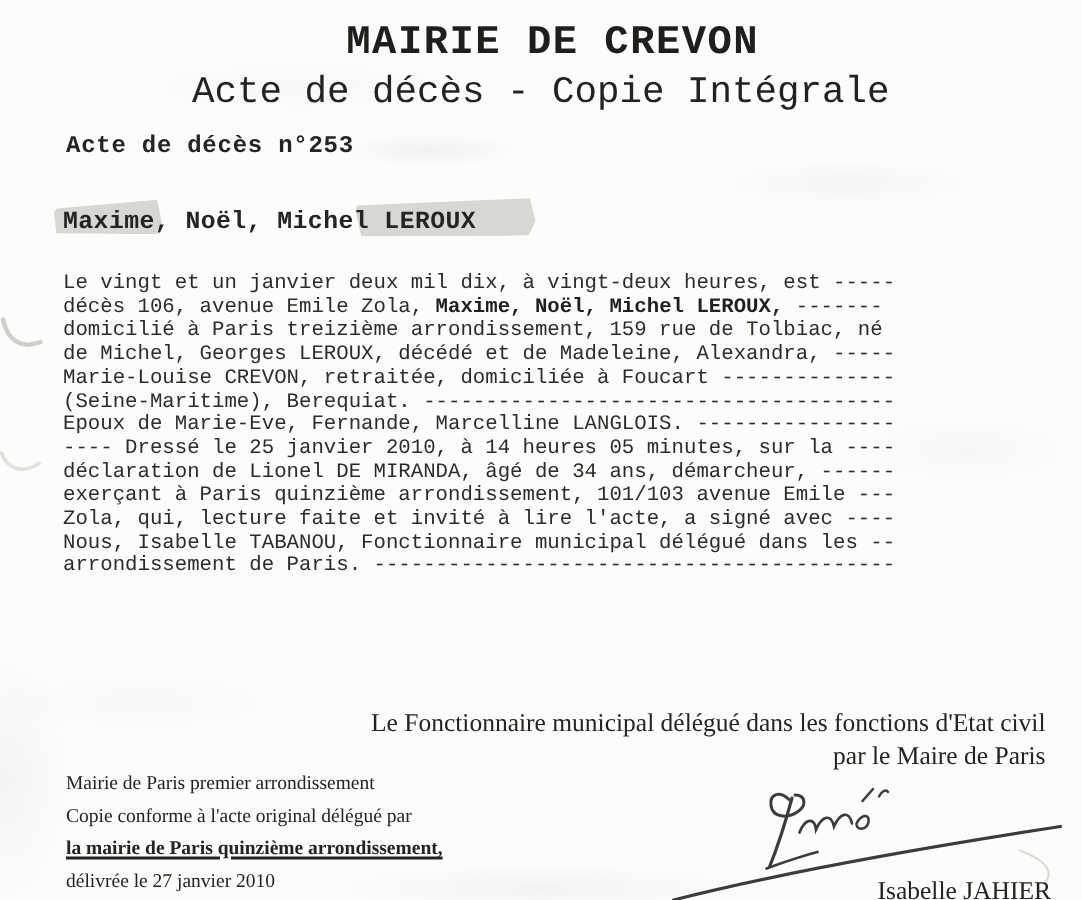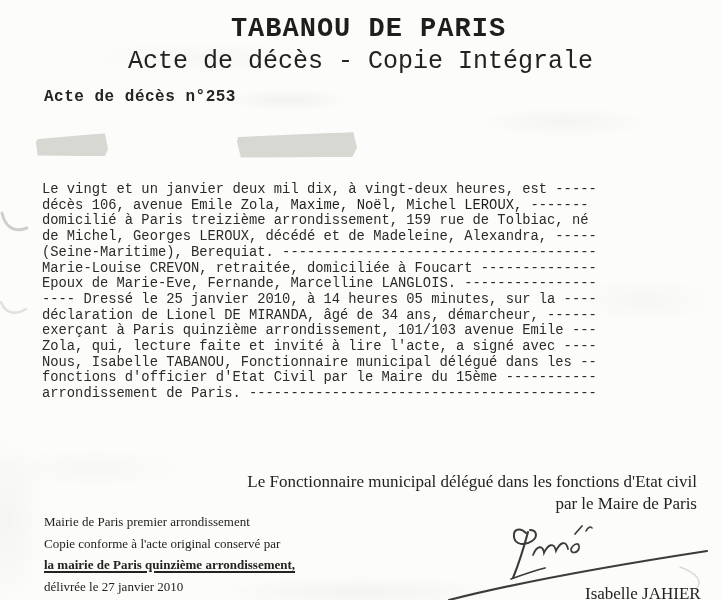--- a/index.html
+++ b/index.html
@@ -58,21 +58,21 @@
     left:237px;top:133px;width:120px;height:25px;
     transform:rotate(-1deg);
     clip-path:polygon(1% 12%,97% 0%,100% 62%,96% 100%,3% 94%,0% 28%);
   }
   .body-text{
     position:absolute;top:182px;left:42px;width:640px;
     font-size:13.8px;line-height:15.7px;
     color:#2b2b29;
   }
   .body-text .bline{white-space:pre;}
-  .body-text b{font-weight:normal;color:#1f1f1d;}
+  .body-text b{font-weight:bold;color:#1f1f1d;}
 
   .footer-right{
     position:absolute;top:471px;right:24px;width:460px;
     text-align:right;
     font-size:17px;line-height:21.5px;color:#242321;
   }
   .footer-left{
     position:absolute;top:511px;left:44px;width:340px;
     font-size:13px;line-height:21.6px;color:#242321;
   }
@@ -90,54 +90,54 @@
     font-size:17px;color:#242321;white-space:nowrap;
   }
   .curl-artifact{position:absolute;left:0;top:205px;}
   .curl-artifact-2{position:absolute;left:0;top:296px;}
 </style>
 </head>
 <body>
 
 <div class="page">
 
-  <div class="title mono">TABANOU DE PARIS</div>
+  <div class="title mono">MAIRIE DE CREVON</div>
   <div class="subtitle mono">Acte de décès - Copie Intégrale</div>
 
   <div class="act-number mono">Acte de décès n°253</div>
 
   <div class="hl hl-1"></div>
   <div class="hl hl-2"></div>
 
+  <div class="name-line mono">Maxime, Noël, Michel LEROUX</div>
 
   <div class="body-text mono">
     <div class="bline">Le vingt et un janvier deux mil dix, à vingt-deux heures, est -----</div>
     <div class="bline"><span>décès 106, avenue Emile Zola, </span><b>Maxime, Noël, Michel LEROUX,</b><span> -------</span></div>
     <div class="bline">domicilié à Paris treizième arrondissement, 159 rue de Tolbiac, né</div>
     <div class="bline">de Michel, Georges LEROUX, décédé et de Madeleine, Alexandra, -----</div>
+    <div class="bline">Marie-Louise CREVON, retraitée, domiciliée à Foucart --------------</div>
     <div class="bline">(Seine-Maritime), Berequiat. --------------------------------------</div>
-    <div class="bline">Marie-Louise CREVON, retraitée, domiciliée à Foucart --------------</div>
     <div class="bline">Epoux de Marie-Eve, Fernande, Marcelline LANGLOIS. ----------------</div>
     <div class="bline">---- Dressé le 25 janvier 2010, à 14 heures 05 minutes, sur la ----</div>
     <div class="bline">déclaration de Lionel DE MIRANDA, âgé de 34 ans, démarcheur, ------</div>
     <div class="bline">exerçant à Paris quinzième arrondissement, 101/103 avenue Emile ---</div>
     <div class="bline">Zola, qui, lecture faite et invité à lire l'acte, a signé avec ----</div>
     <div class="bline">Nous, Isabelle TABANOU, Fonctionnaire municipal délégué dans les --</div>
-    <div class="bline">fonctions d'officier d'Etat Civil par le Maire du 15ème -----------</div>
     <div class="bline">arrondissement de Paris. ------------------------------------------</div>
   </div>
 
   <div class="footer-right serif">
     <div>Le Fonctionnaire municipal délégué dans les fonctions d'Etat civil</div>
     <div>par le Maire de Paris</div>
   </div>
 
   <div class="footer-left serif">
     <div>Mairie de Paris premier arrondissement</div>
-    <div>Copie conforme à l'acte original conservé par</div>
+    <div>Copie conforme à l'acte original délégué par</div>
     <div class="bold-underline">la mairie de Paris quinzième arrondissement,</div>
     <div>délivrée le 27 janvier 2010</div>
   </div>
 
   <svg class="signature" viewBox="0 0 280 97" fill="none" xmlns="http://www.w3.org/2000/svg">
 
     <path d="M9,97 C60,84 150,66 267,48" stroke="#3b3b39" stroke-width="2.1" stroke-linecap="round"></path>
 
     <path d="M86,30 C80,24 73,26 74,34 C75,42 85,43 92,38 C98,34 97,27 90,27" stroke="#3b3b39" stroke-width="2" stroke-linecap="round"></path>
     <path d="M88,29 C84,44 79,60 73,75" stroke="#3b3b39" stroke-width="2.1" stroke-linecap="round"></path>

